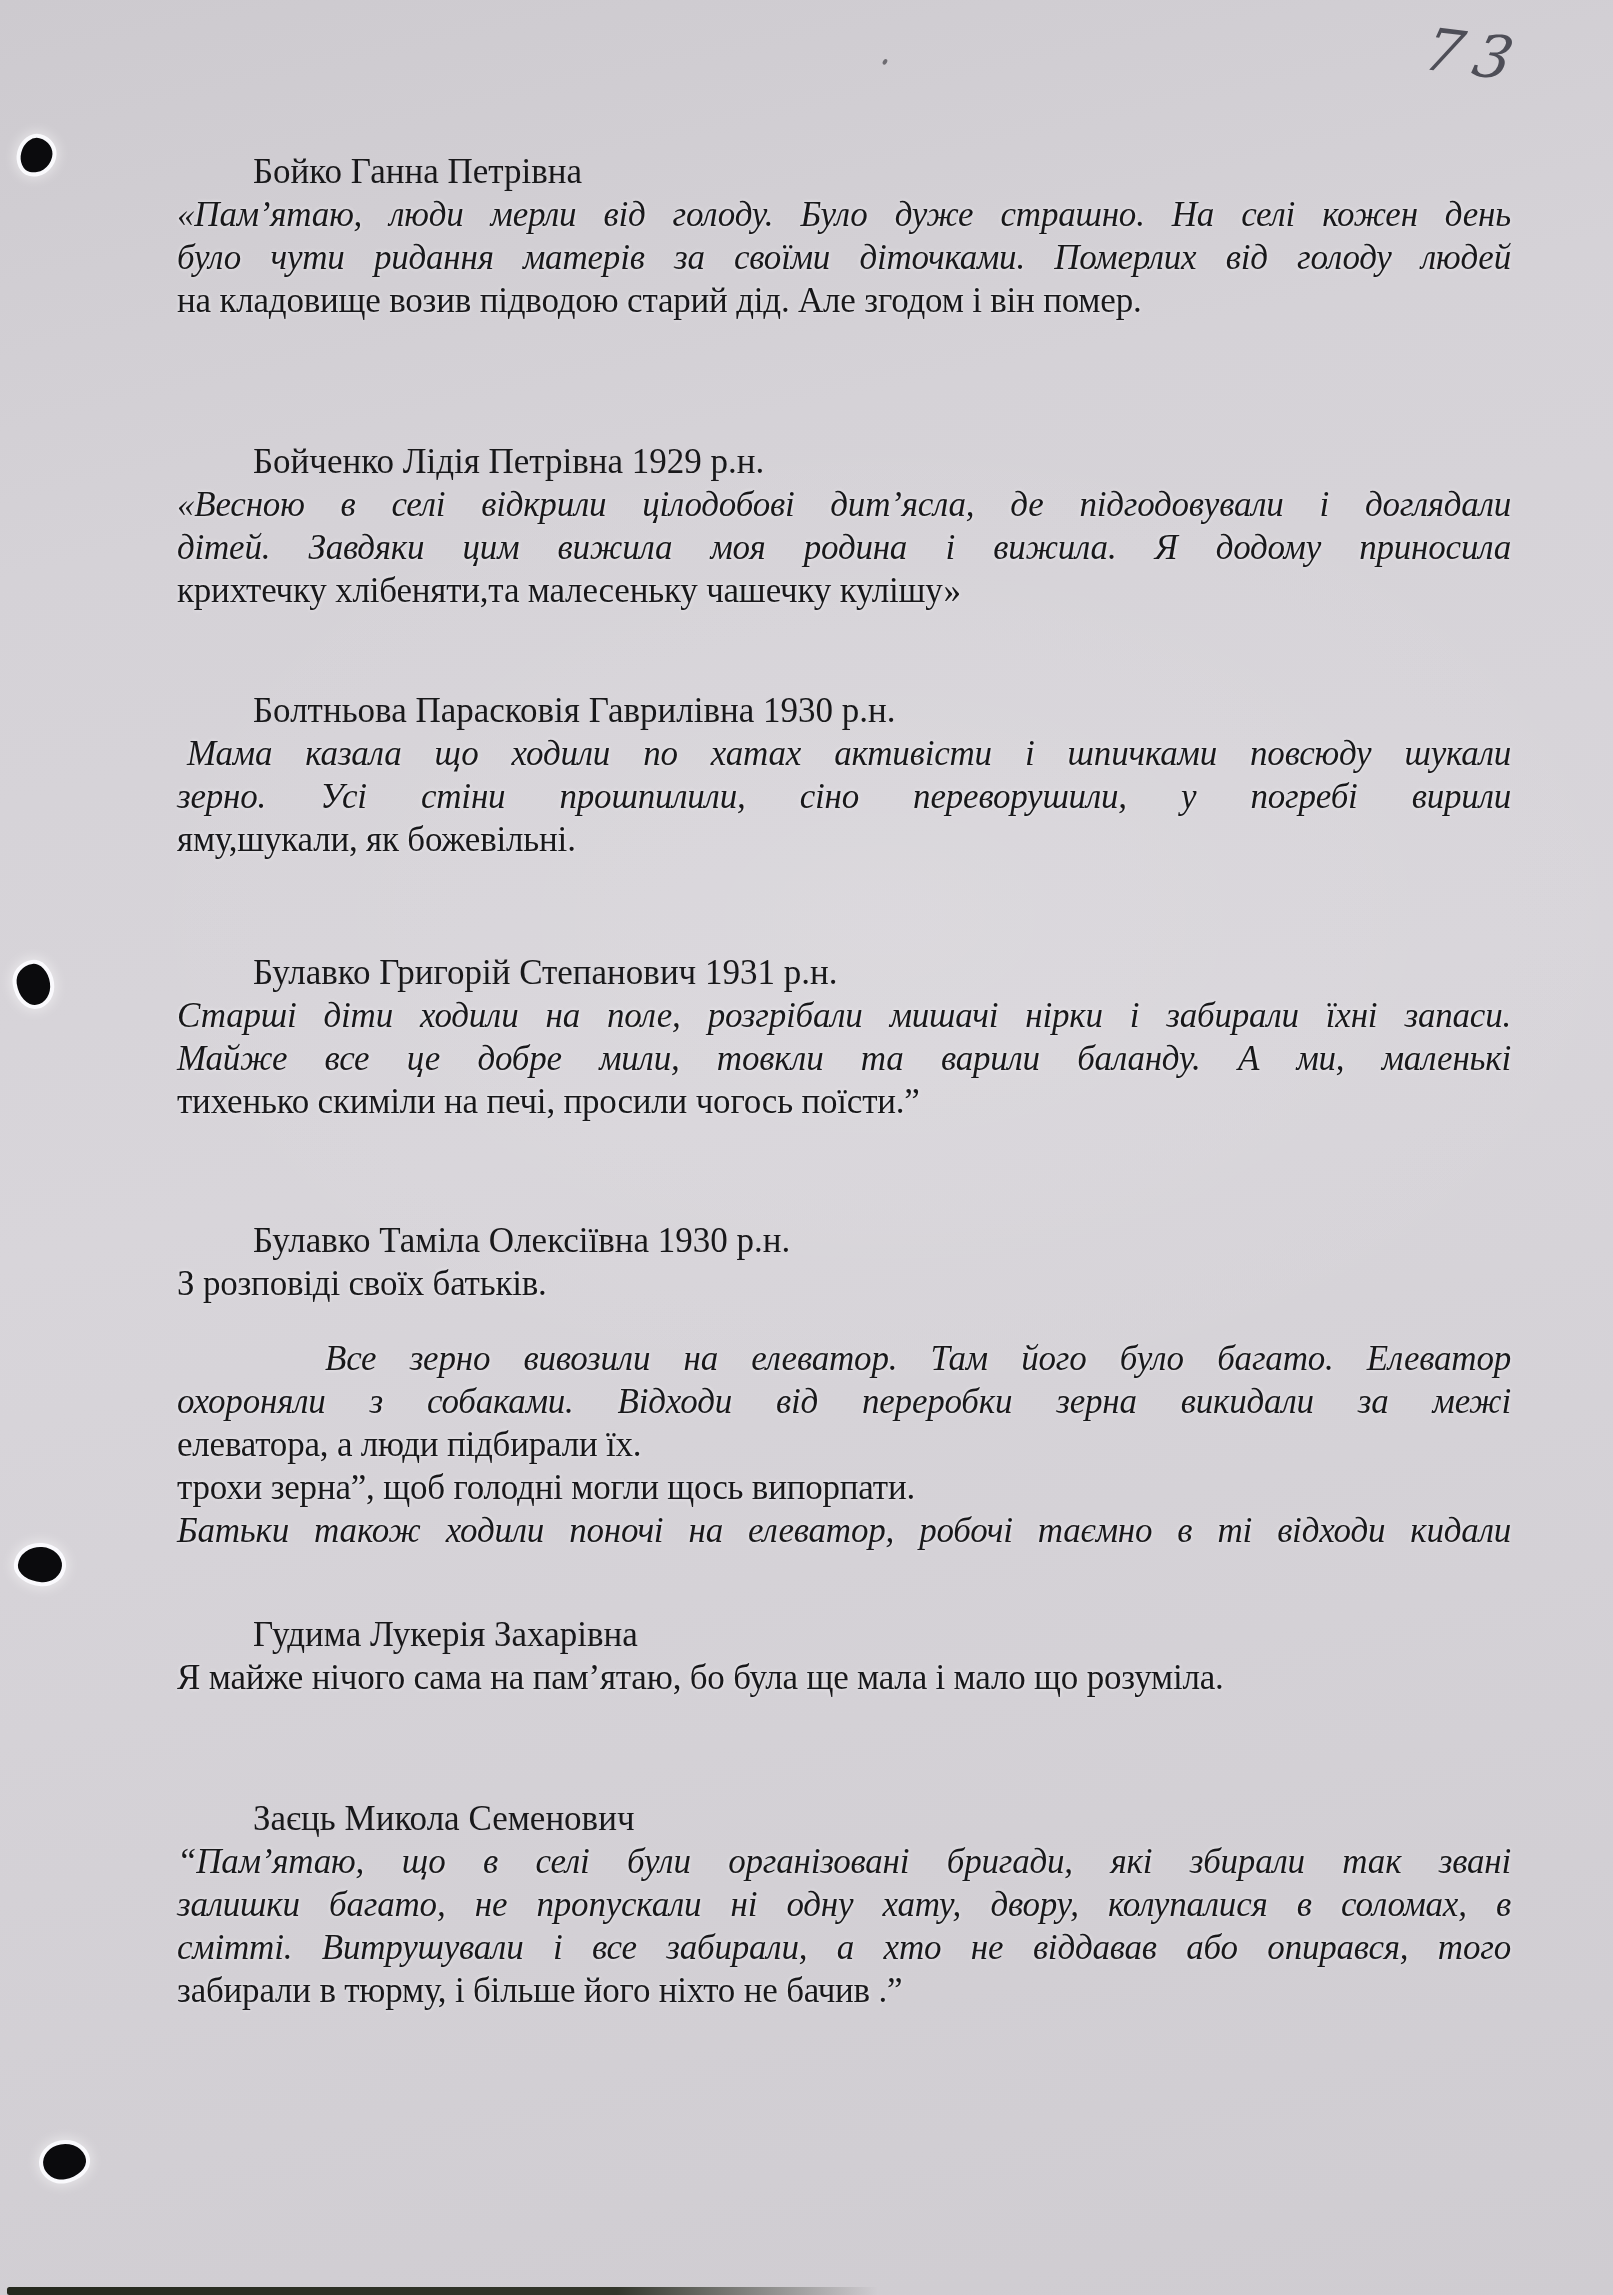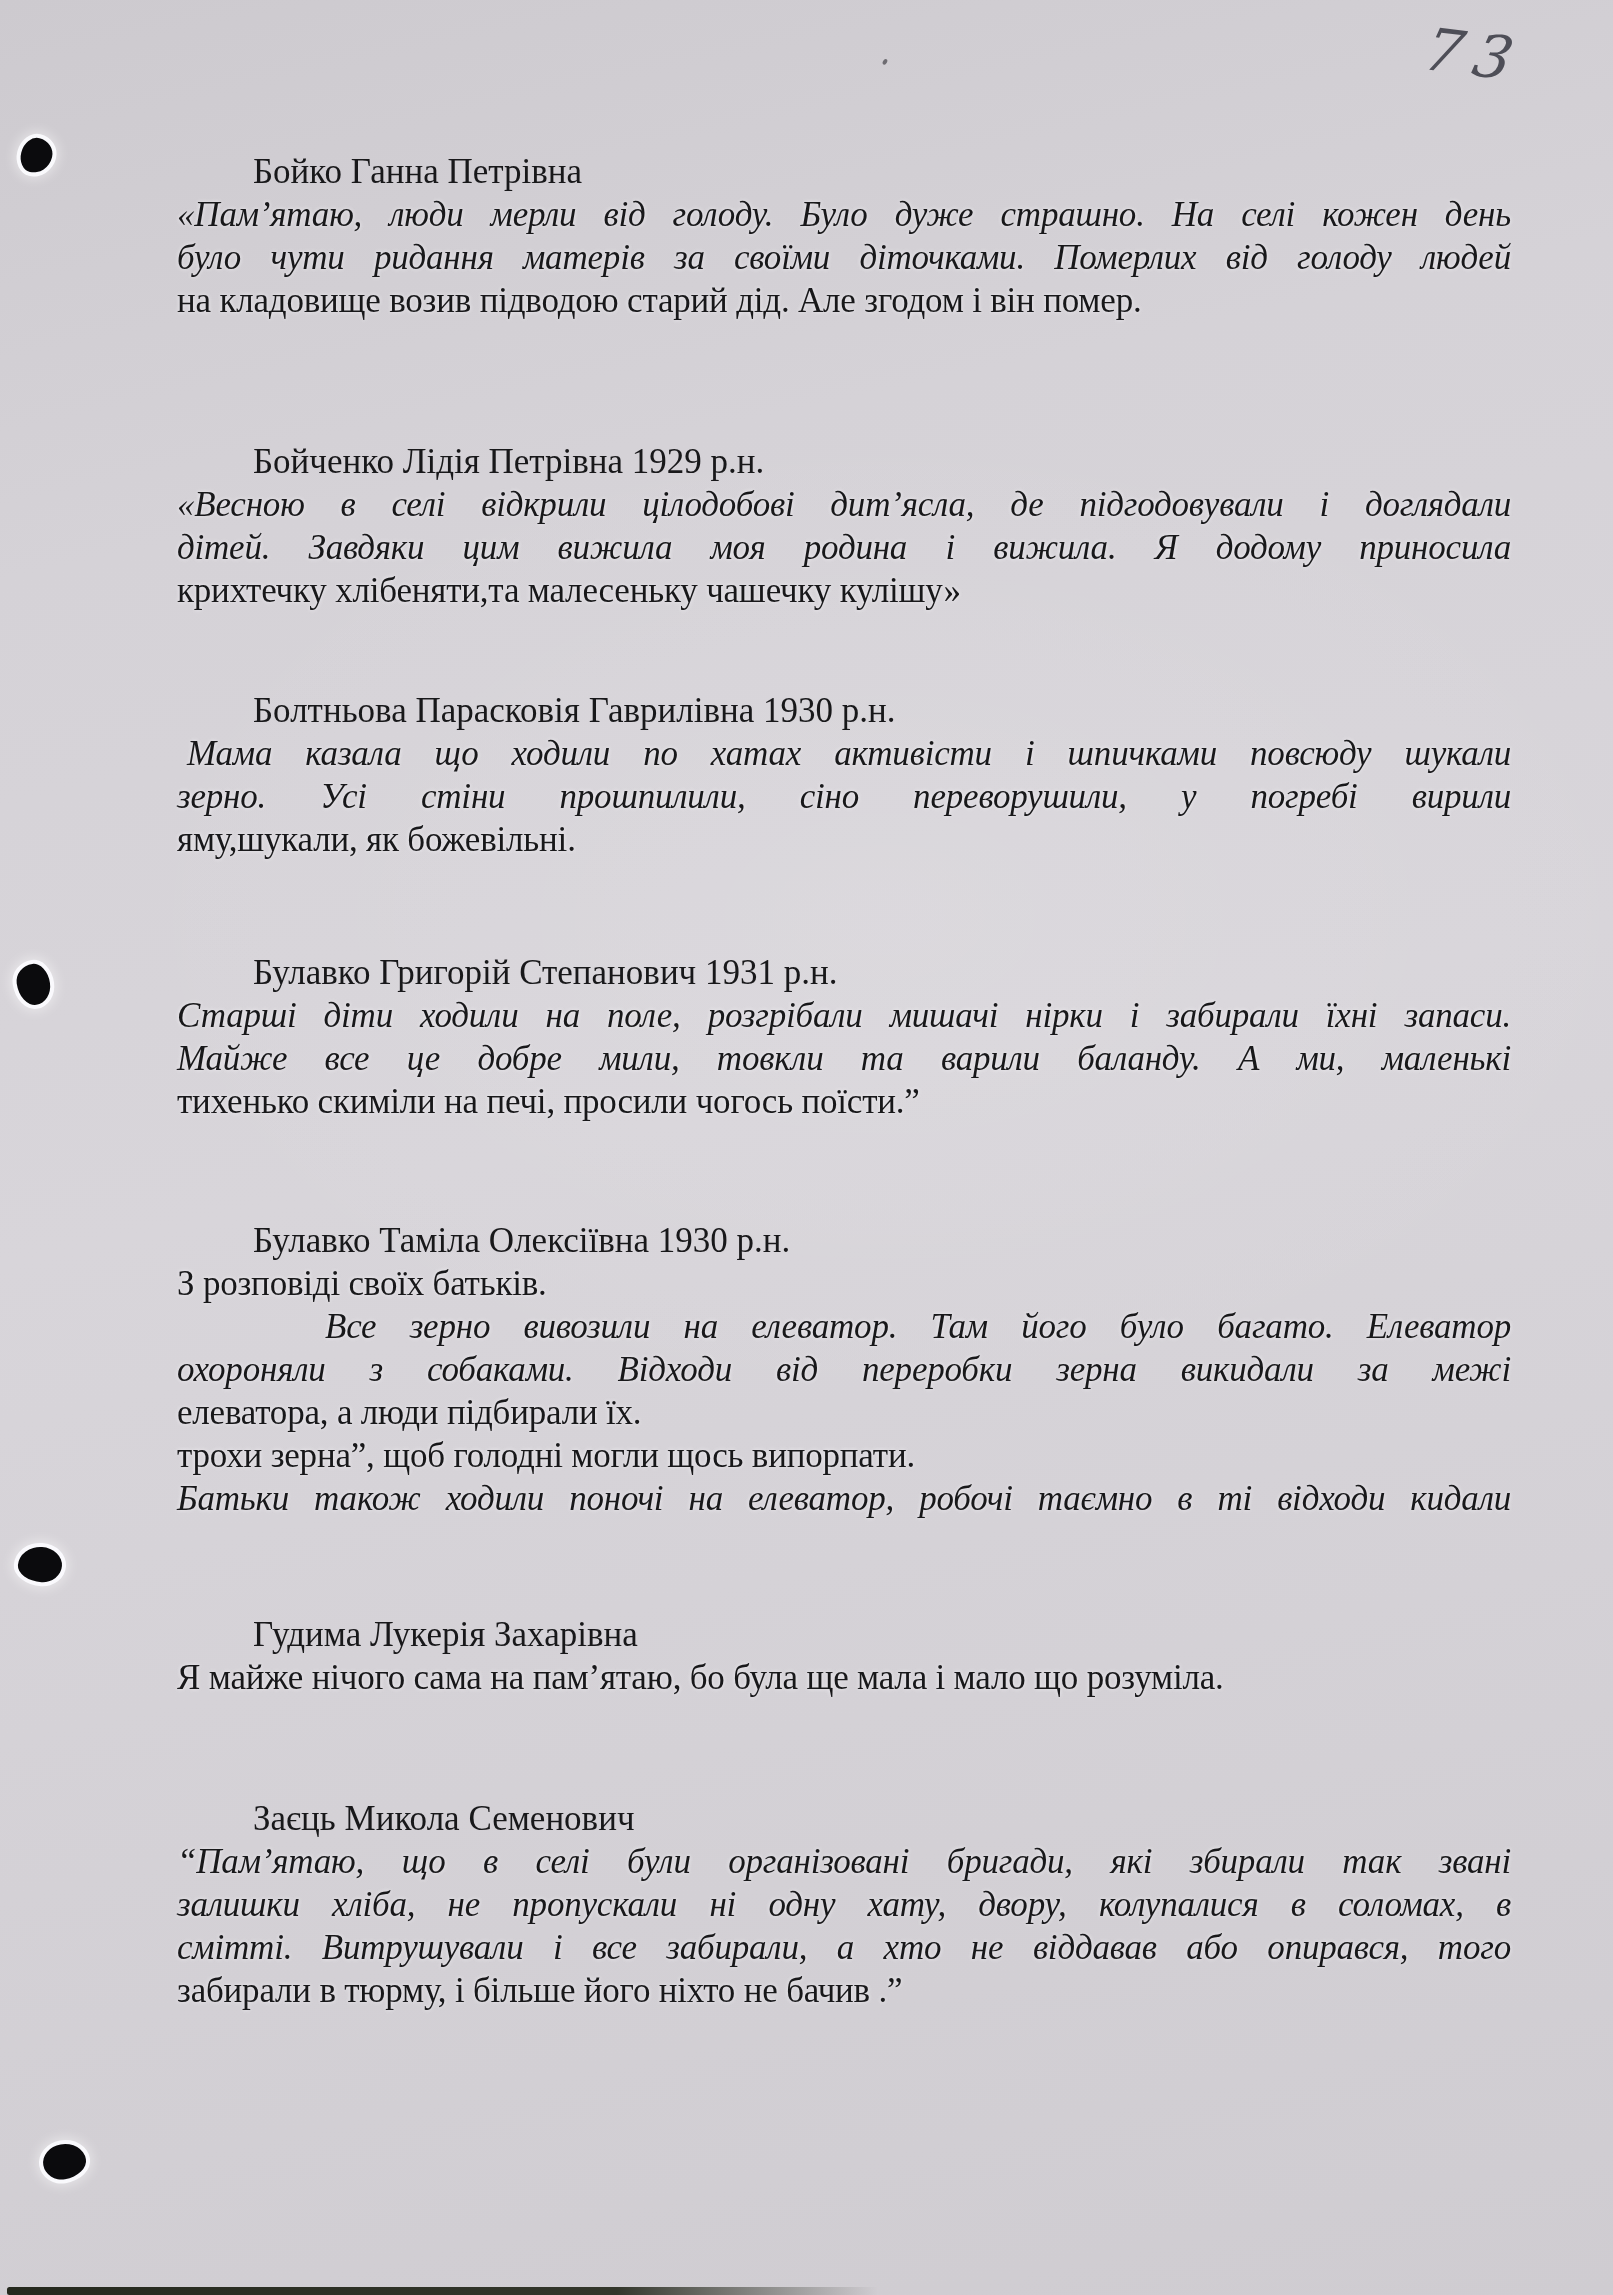--- a/index.html
+++ b/index.html
@@ -29,21 +29,21 @@
   }
   .line{
     margin:0;
     font-size:35px;
     line-height:43px;
     letter-spacing:-0.2px;
     text-shadow:0 0 4.1px rgba(248,247,250,0.85);
   }
   .jfull{text-align:justify;text-align-last:justify;font-style:italic;}
   .jlast{text-align:center;text-align-last:left;}
-  .indent{padding-left:148px;}
+  .indent{padding-left:148px;margin-top:32px;}
   .sp{text-indent:10px;}
   .s1{top:150px}
   .s2{top:440px}
   .s3{top:689px}
   .s4{top:951px}
   .s5{top:1219px}
   .s6{top:1613px}
   .s7{top:1797px}
   
   .handwritten{
@@ -132,21 +132,21 @@
   </section>
 
   <section class="block s6">
     <h2 class="heading">Гудима Лукерія Захарівна</h2>
     <p class="line jlast">Я майже нічого сама на пам’ятаю, бо була ще мала і мало що розуміла.</p>
   </section>
 
   <section class="block s7">
     <h2 class="heading">Заєць Микола Семенович</h2>
     <p class="line jfull">“Пам’ятаю, що в селі були організовані бригади, які збирали так звані</p>
-    <p class="line jfull">залишки хліба, не пропускали ні одну  хату, двору, колупалися в соломах, в</p>
+    <p class="line jfull">залишки багато, не пропускали ні одну  хату, двору, колупалися в соломах, в</p>
     <p class="line jfull">смітті. Витрушували і все забирали, а хто не віддавав або опирався, того</p>
     <p class="line jlast">забирали в тюрму, і більше його ніхто не бачив .”</p>
   </section>
 
   <div class="bottom-edge"></div>
 
 </div>
 
 
 </body></html>

